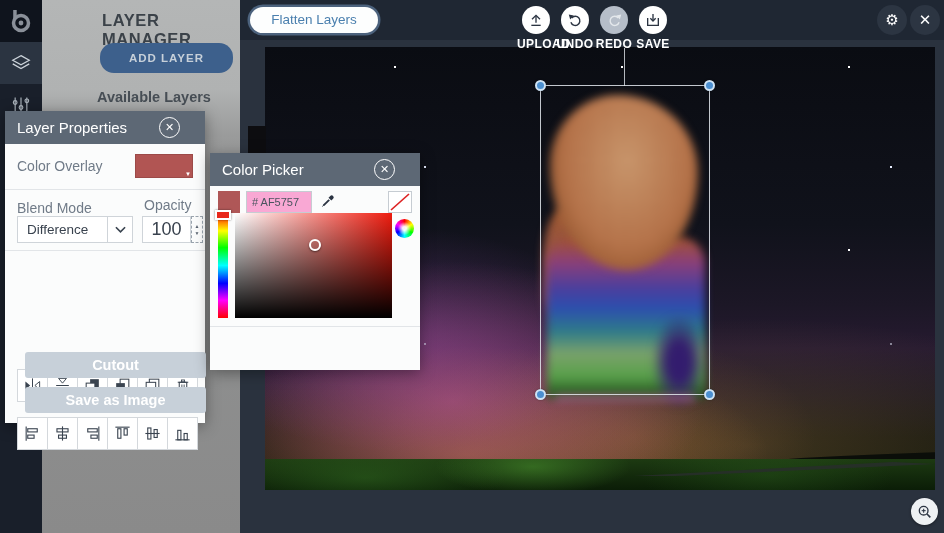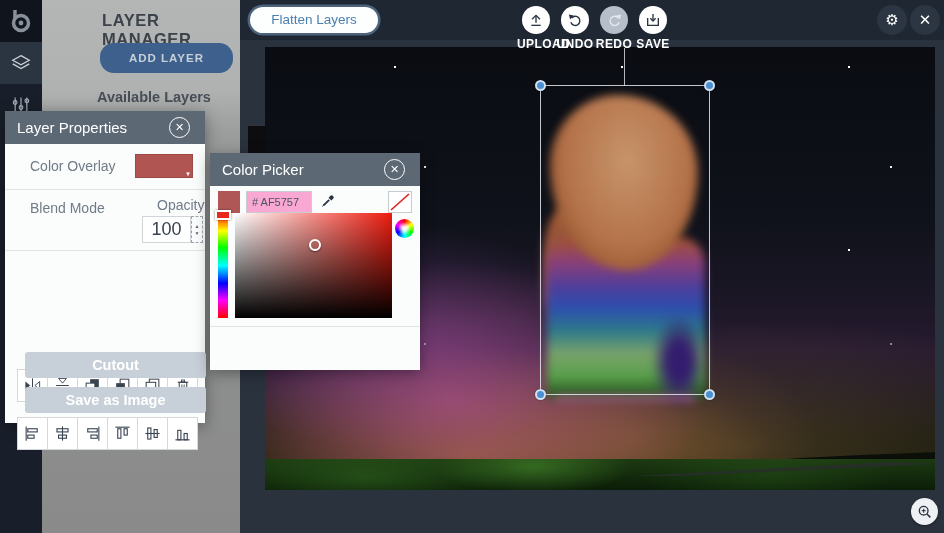--- a/index.html
+++ b/index.html
@@ -38,29 +38,29 @@
   .lm-title{left:60px;top:11px;font-size:16.5px;font-weight:bold;letter-spacing:.6px;color:#3b4249;}
   .addlayer{left:58px;top:43px;width:133px;height:30px;background:var(--add-layer-blue);
     color:#c7d0d9;font-size:11.5px;font-weight:bold;letter-spacing:1px;text-align:center;
     line-height:30px;border-radius:14px;}
   .lm-section{left:55px;top:89px;font-size:14.5px;color:#474e55;font-weight:bold;}
   .lm-thumb{left:206px;top:126px;width:18px;height:62px;background:#0d0d10;}
 
   
   .dialog{background:#fbfcfc;box-shadow:0 3px 14px rgba(0,0,0,.38);}
   .dlg-head{height:33px;background:var(--header-slate);color:#fff;display:flex;align-items:center;
-    padding:0 15px 0 12px;font-size:15px;}
+    padding:0 25px 0 12px;font-size:15px;}
   .dlg-close{margin-left:auto;width:21px;height:21px;border:1.5px solid #fff;border-radius:50%;
     display:flex;align-items:center;justify-content:center;font-size:11px;line-height:1;color:#fff;cursor:pointer;}
   .divider{height:1px;background:#e2e5e8;}
 
   
   .lp{left:5px;top:111px;width:200px;height:312px;}
   .lp-row1{position:relative;height:45px;}
-  .lp-label{color:#707b88;font-size:14px;margin-left:13px;}
+  .lp-label{color:#707b88;font-size:14px;}
   .swatch{position:absolute;right:12px;top:10px;width:58px;height:24px;background:#b15553;
     border:1px solid #9c4a48;}
   .swatch .tri{position:absolute;right:1px;bottom:0px;font-size:6px;color:#fff;}
   .ctl-row{position:relative;height:60px;}
   .sel{position:absolute;left:12px;top:26px;width:116px;height:27px;background:#fff;
     border:1px solid #cfd4d9;display:flex;align-items:center;}
   .sel-val{flex:1;padding-left:9px;font-size:13.5px;color:#39424e;}
   .sel-chev{width:25px;align-self:stretch;border-left:1px solid #cfd4d9;display:flex;
     align-items:center;justify-content:center;}
   .op-box{position:absolute;left:137px;top:26px;width:49px;height:27px;border:1px solid #cfd4d9;
@@ -287,20 +287,28 @@
       <span class="lp-label abs" style="left:12px;top:14px;">Color Overlay</span>
       <span class="swatch">
           <span class="tri">▼</span>
         </span>
     </div>
     <div class="divider"></div>
 
     <div class="ctl-row">
       <span class="lp-label abs" style="left:12px;top:10px;">Blend Mode</span>
       <span class="lp-label abs" style="left:139px;top:7px;">Opacity</span>
+      <div class="sel">
+        <span class="sel-val">Difference</span>
+        <span class="sel-chev">
+            <svg width="11" height="8" viewBox="0 0 12 8">
+              <polyline points="1,1 6,6 11,1" fill="none" stroke="#3a4450" stroke-width="1.8"></polyline>
+            </svg>
+          </span>
+      </div>
       <input class="op-box" value="100" style="">
       <div class="stepper">
           <span>▲</span>
           <span>▼</span>
         </div>
     </div>
     <div class="divider"></div>
 
     <div class="iconrow" style="top:258px;">
       <div class="icell">

